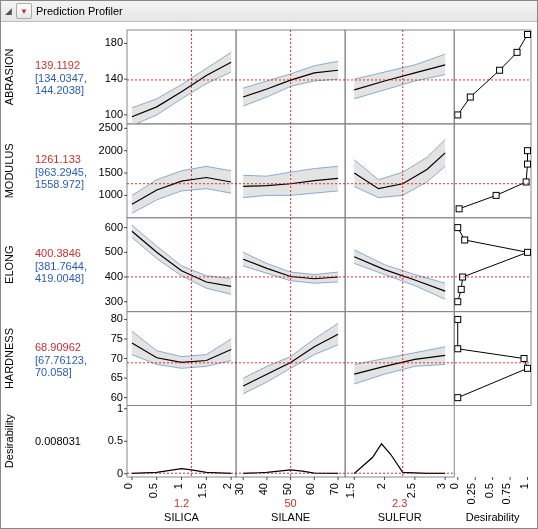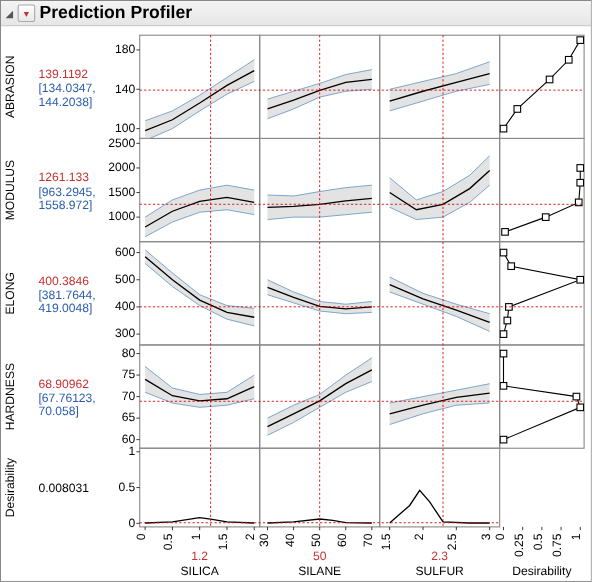--- a/index.html
+++ b/index.html
@@ -1,21 +1,21 @@
 <!DOCTYPE html>
 <html><head>
 <meta charset="utf-8">
 <style>
   body { margin:0; font-family: "Segoe UI", Arial, sans-serif; font-size:11px; background:#fff; color:#000; }
   .panel { border:1px solid #888; width:536px; height:527px; display:flex; flex-direction:column; }
   .titlebar { background:linear-gradient(#f4f4f4,#e6e6e6); border-bottom:1px solid #bbb; padding:2px 4px; display:flex; align-items:center; gap:4px; }
   .titlebar .tri { font-size:9px; color:#555; cursor:pointer; }
   .titlebar .menu { width:14px; height:14px; display:flex; align-items:center; justify-content:center; border:1px solid #aaa; background:linear-gradient(#fff,#e8e8e8); border-radius:2px; cursor:pointer; }
   .titlebar .menu span { color:#c73030; font-size:8px; }
-  .title { font-weight:bold; font-size:16px; }
+  .title { font-weight:normal; font-size:11px; }
   .body { flex:1; position:relative; overflow:hidden; background:#fff; }
   svg { display:block; }
   .ylabel { font-size:11px; fill:#000; }
   .pred-val { fill:#c73030; font-size:11px; }
   .ci-val   { fill:#2a5db0; font-size:11px; }
   .factor-lab { fill:#000; font-size:11px; text-anchor:middle; }
   .factor-val { fill:#c73030; font-size:11px; text-anchor:middle; }
   .cross { stroke:#d60000; stroke-width:0.8; stroke-dasharray:2,2; }
   .cellbox { fill:none; stroke:#888; stroke-width:1; }
   .curve { fill:none; stroke:#000; stroke-width:1.2; }

